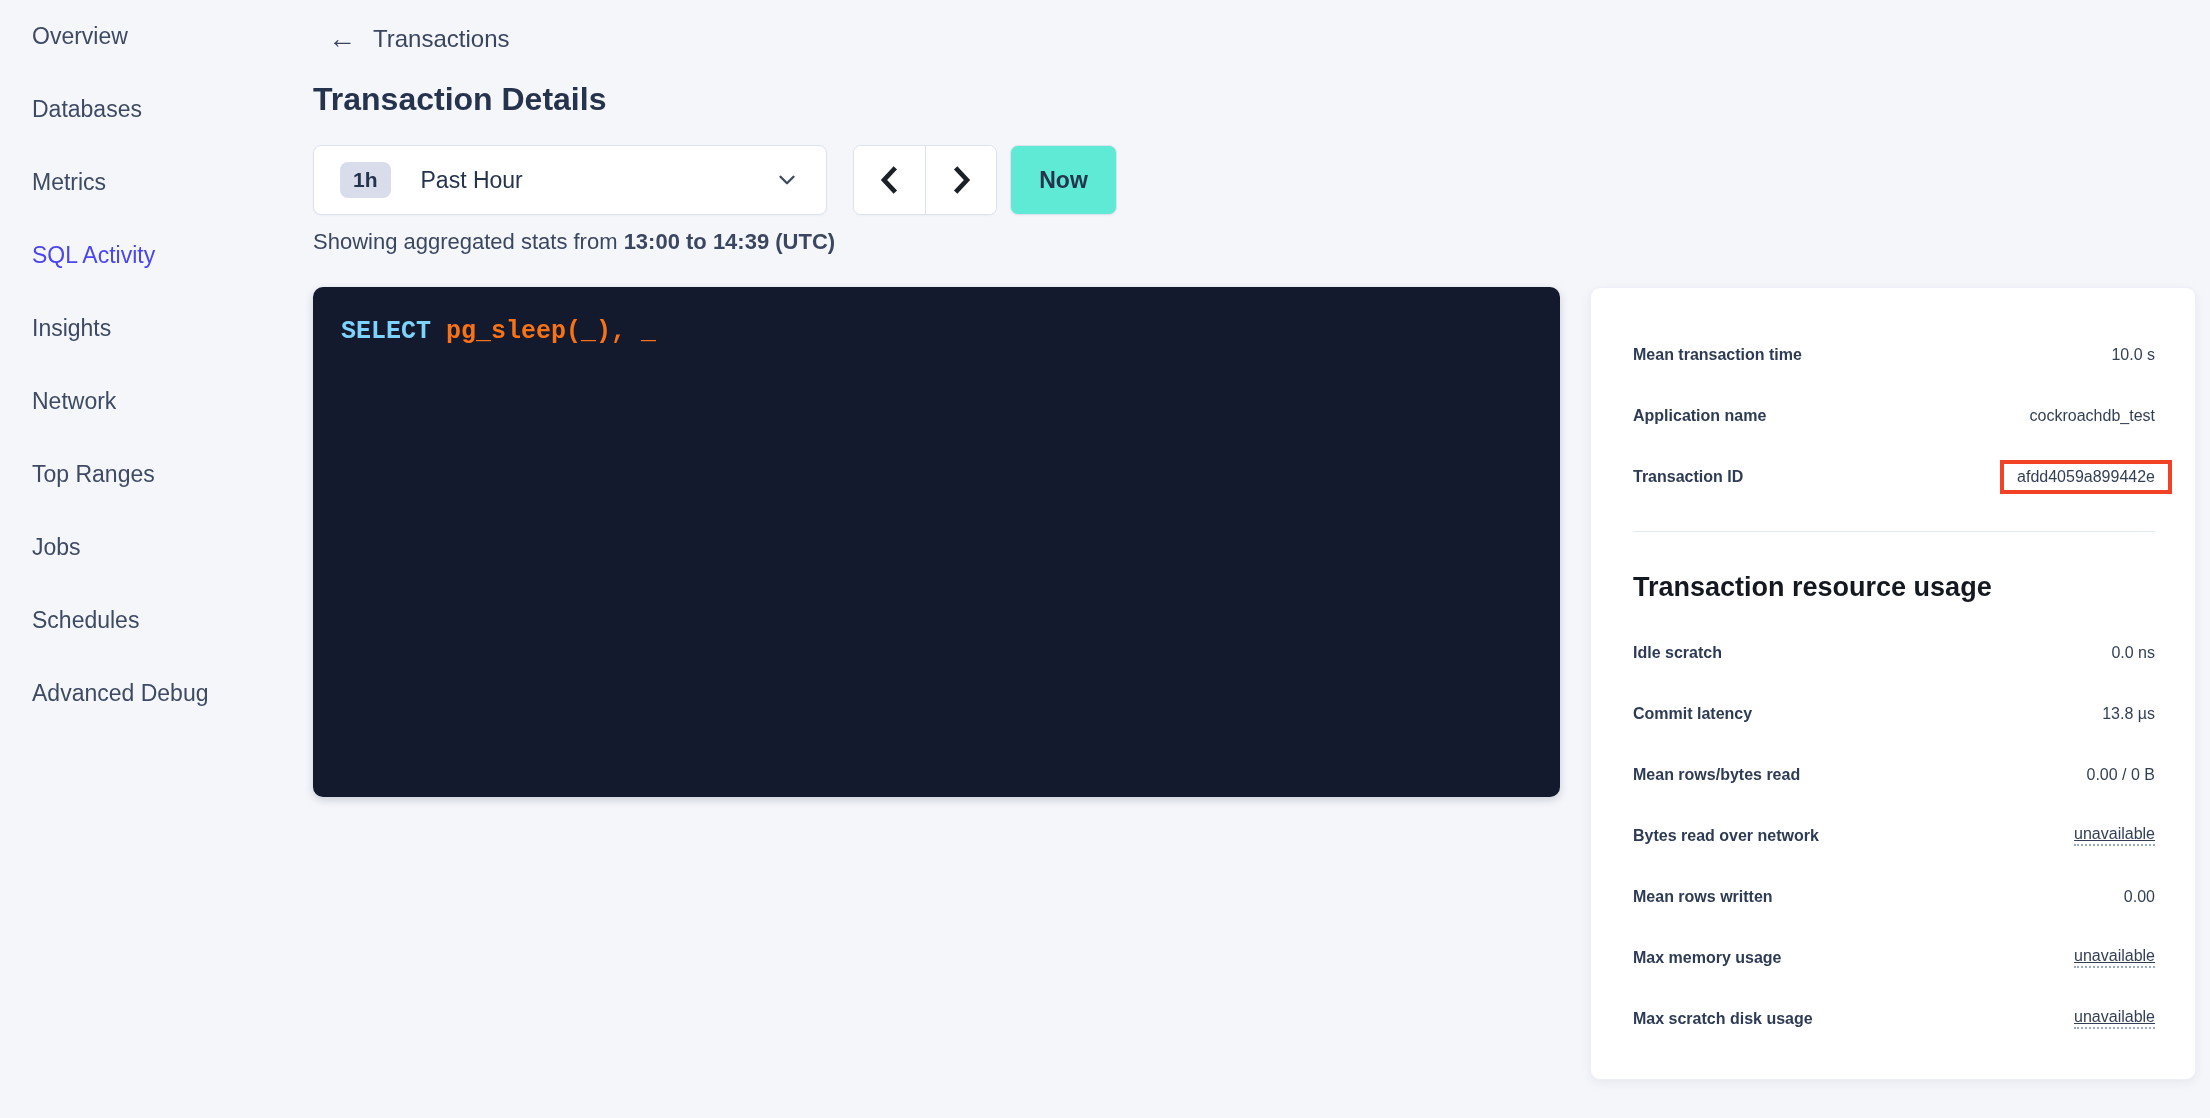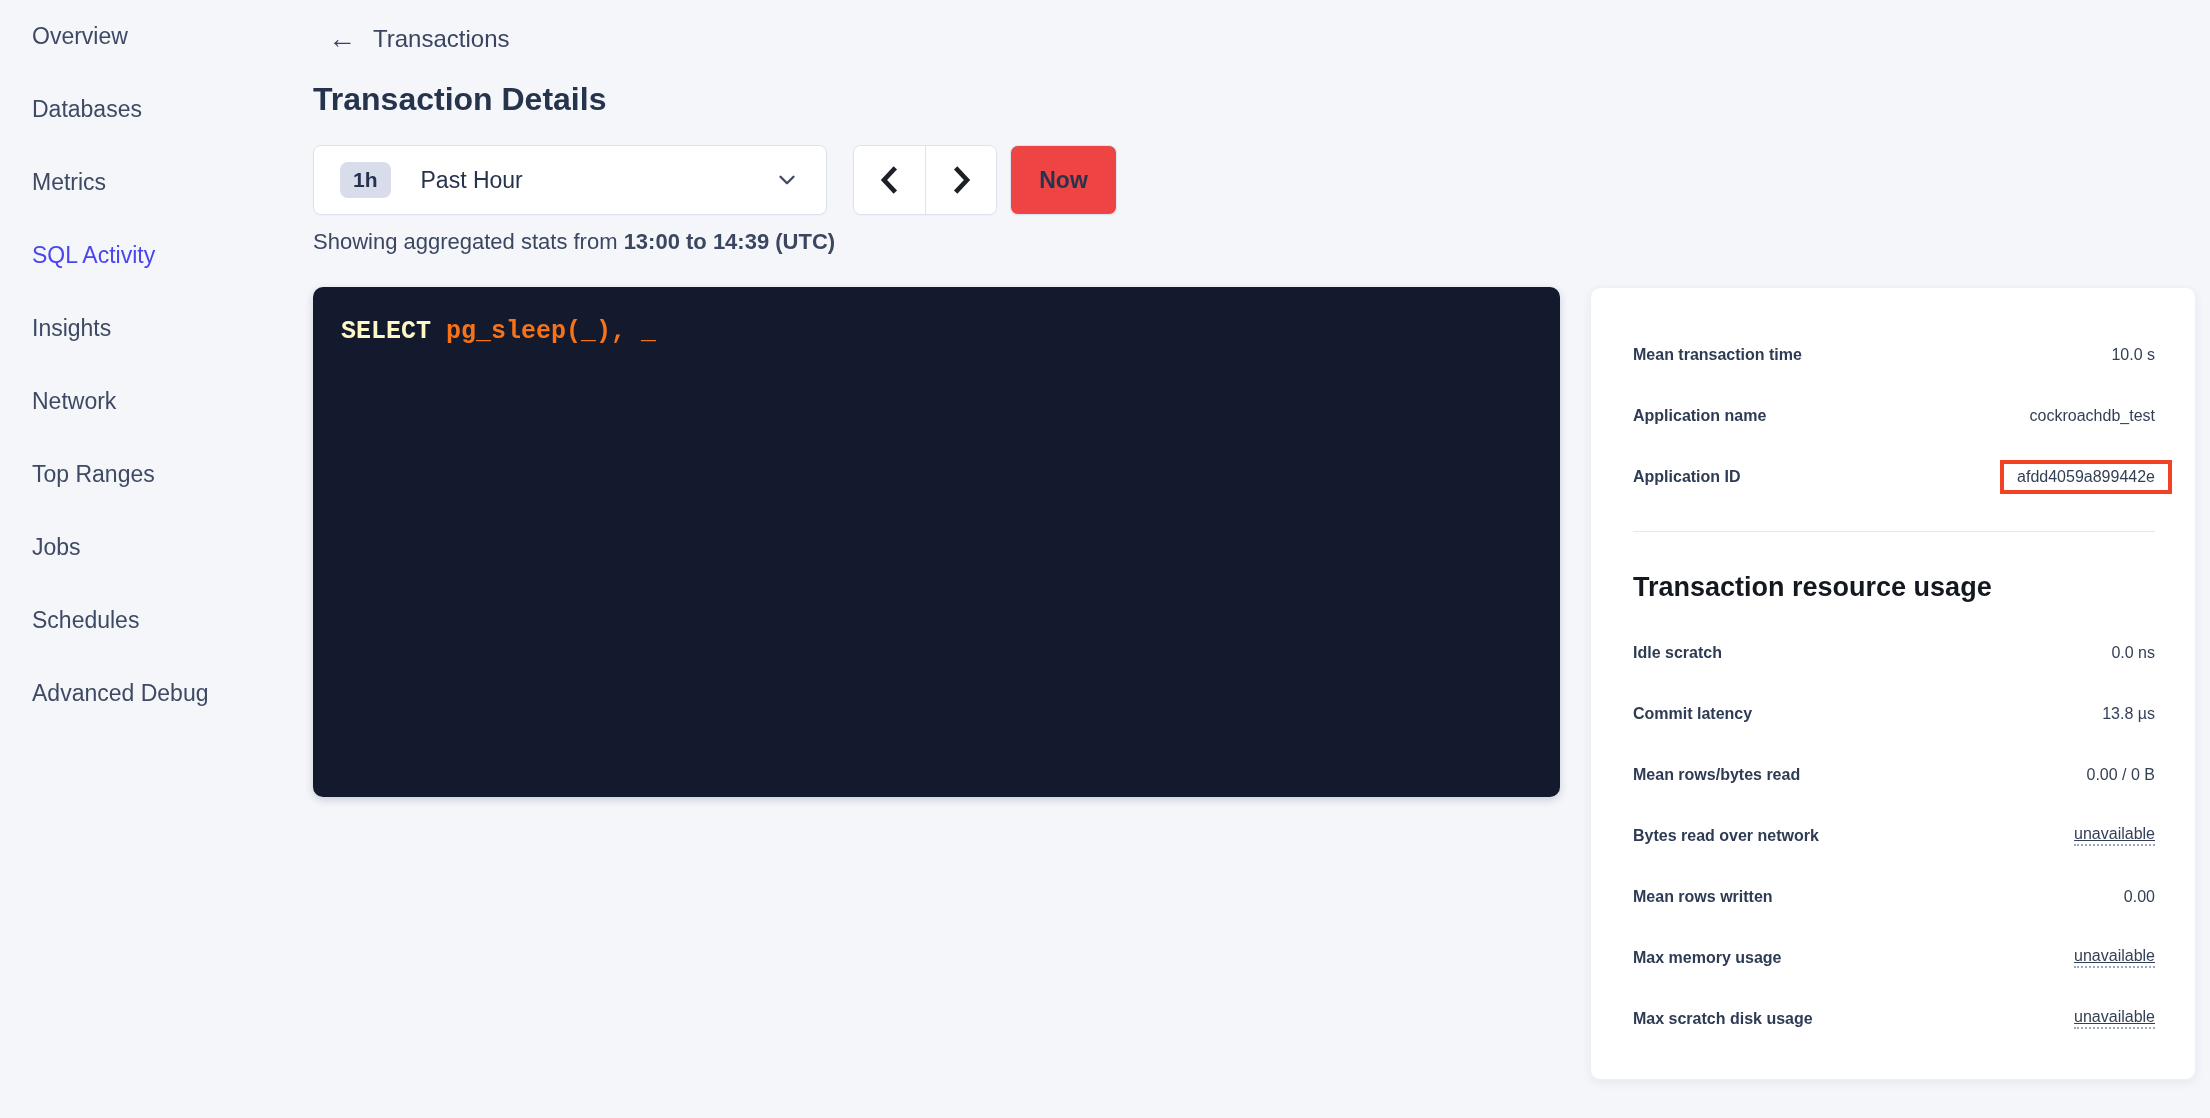--- a/index.html
+++ b/index.html
@@ -45,40 +45,40 @@
     margin-left:26px; display:flex; height:70px; background:#fff;
     border:1px solid #dde3ee; border-radius:8px; overflow:hidden;
     box-shadow:0 1px 2px rgba(40,50,80,.04);
   }
   .pager-btn {
     width:71px; display:flex; align-items:center; justify-content:center;
     cursor:pointer; background:#fff; border:none;
   }
   .pager-btn + .pager-btn { border-left:1px solid #dde3ee; }
   .now-btn {
-    margin-left:13px; height:70px; width:107px; background:#ef4444;
+    margin-left:13px; height:70px; width:107px; background:#5eead4;
     border:1px solid #dde3ee; border-radius:8px; font-size:23px; font-weight:700;
     color:#26334d; display:flex; align-items:center; justify-content:center;
     cursor:pointer; font-family:"Liberation Sans", sans-serif;
     box-shadow:0 1px 2px rgba(40,50,80,.04);
   }
   .caption { margin-top:14px; font-size:22px; color:#3b4760; }
   .caption .bold { font-weight:700; }
 
   
   .body-row { margin-top:32px; display:flex; gap:30px; align-items:flex-start; }
   .sql-box {
     width:1247px; height:510px; background:#131a2e; border-radius:10px;
     padding:31px 28px; box-shadow:0 3px 8px rgba(20,30,60,.18);
   }
   .code {
     font-family:"Liberation Mono","DejaVu Sans Mono",monospace;
     font-size:25px; font-weight:700; line-height:28px; white-space:pre;
   }
-  .code .kw { color:#fef9c3; }
+  .code .kw { color:#7dd3fc; }
   .code .rest { color:#f97316; }
 
   .card {
     width:606px; background:#fff; border:1px solid #edf0f6; border-radius:10px;
     padding:36px 40px 30px 42px;
     box-shadow:0 3px 10px rgba(40,50,80,.07);
   }
   .stat-row {
     display:flex; justify-content:space-between; align-items:center;
     height:61px; font-size:16px;gap:32px;
@@ -172,21 +172,21 @@
 
         <div class="stat-row">
           <span class="stat-label">Mean transaction time</span>
           <span class="stat-value">10.0 s</span>
         </div>
         <div class="stat-row">
           <span class="stat-label">Application name</span>
           <span class="stat-value">cockroachdb_test</span>
         </div>
         <div class="stat-row">
-          <span class="stat-label">Application ID</span>
+          <span class="stat-label">Transaction ID</span>
           <span class="stat-value red-box">afdd4059a899442e</span>
         </div>
 
         <div class="divider"></div>
 
         <div class="section-title">Transaction resource usage</div>
 
         <div class="stat-row">
           <span class="stat-label">Idle scratch</span>
           <span class="stat-value">0.0 ns</span>

